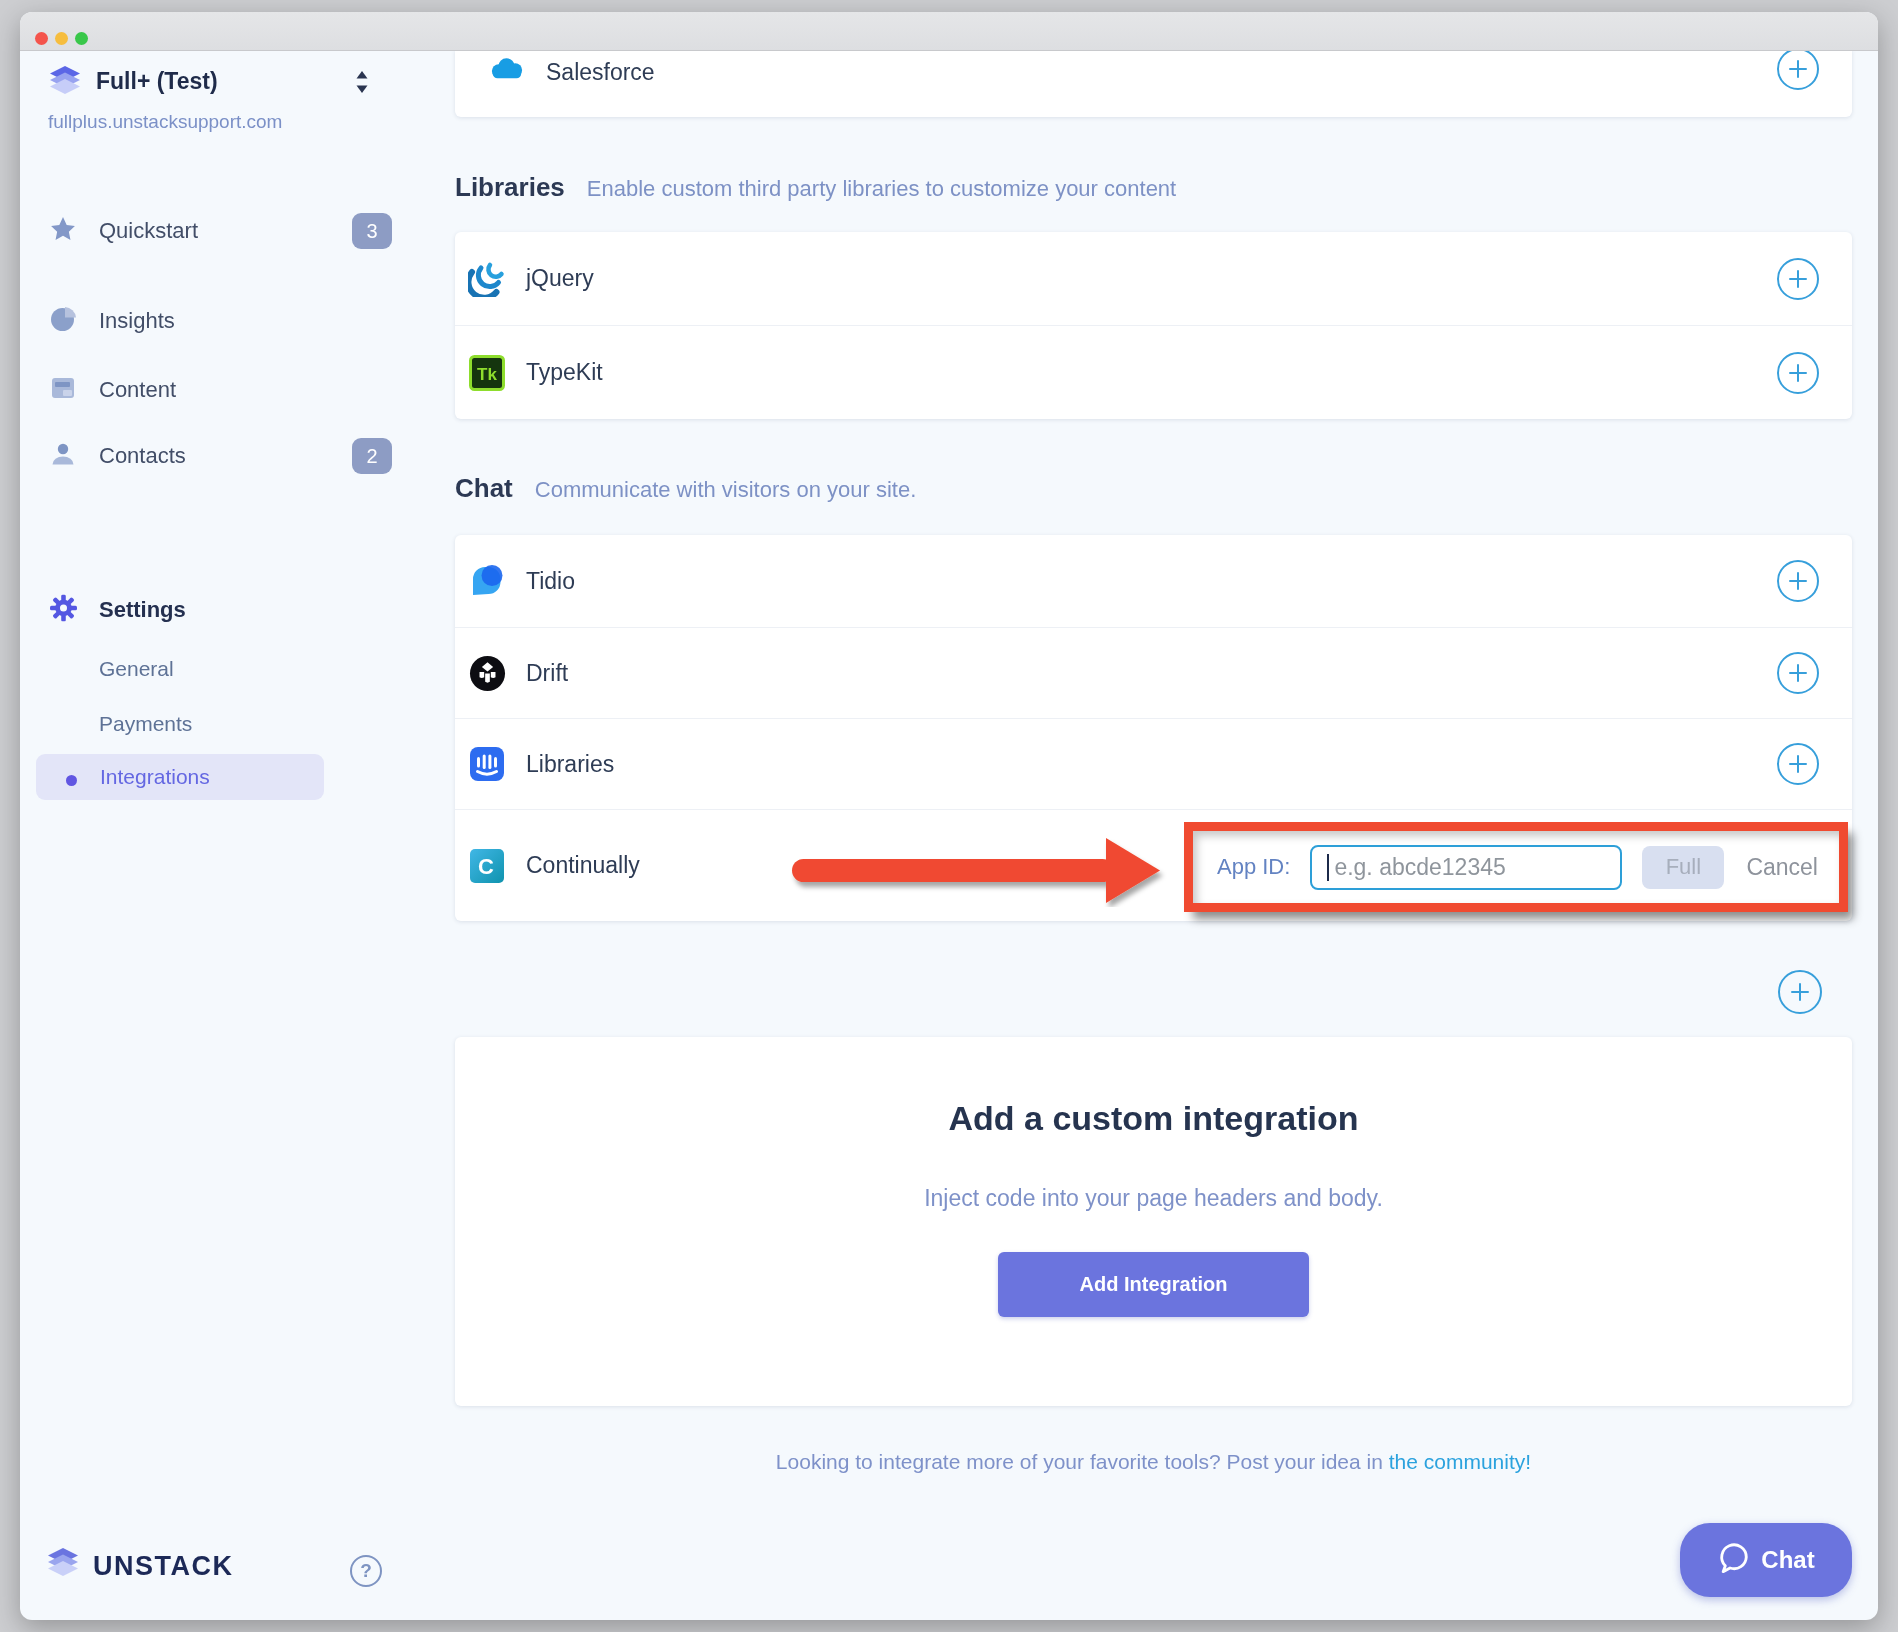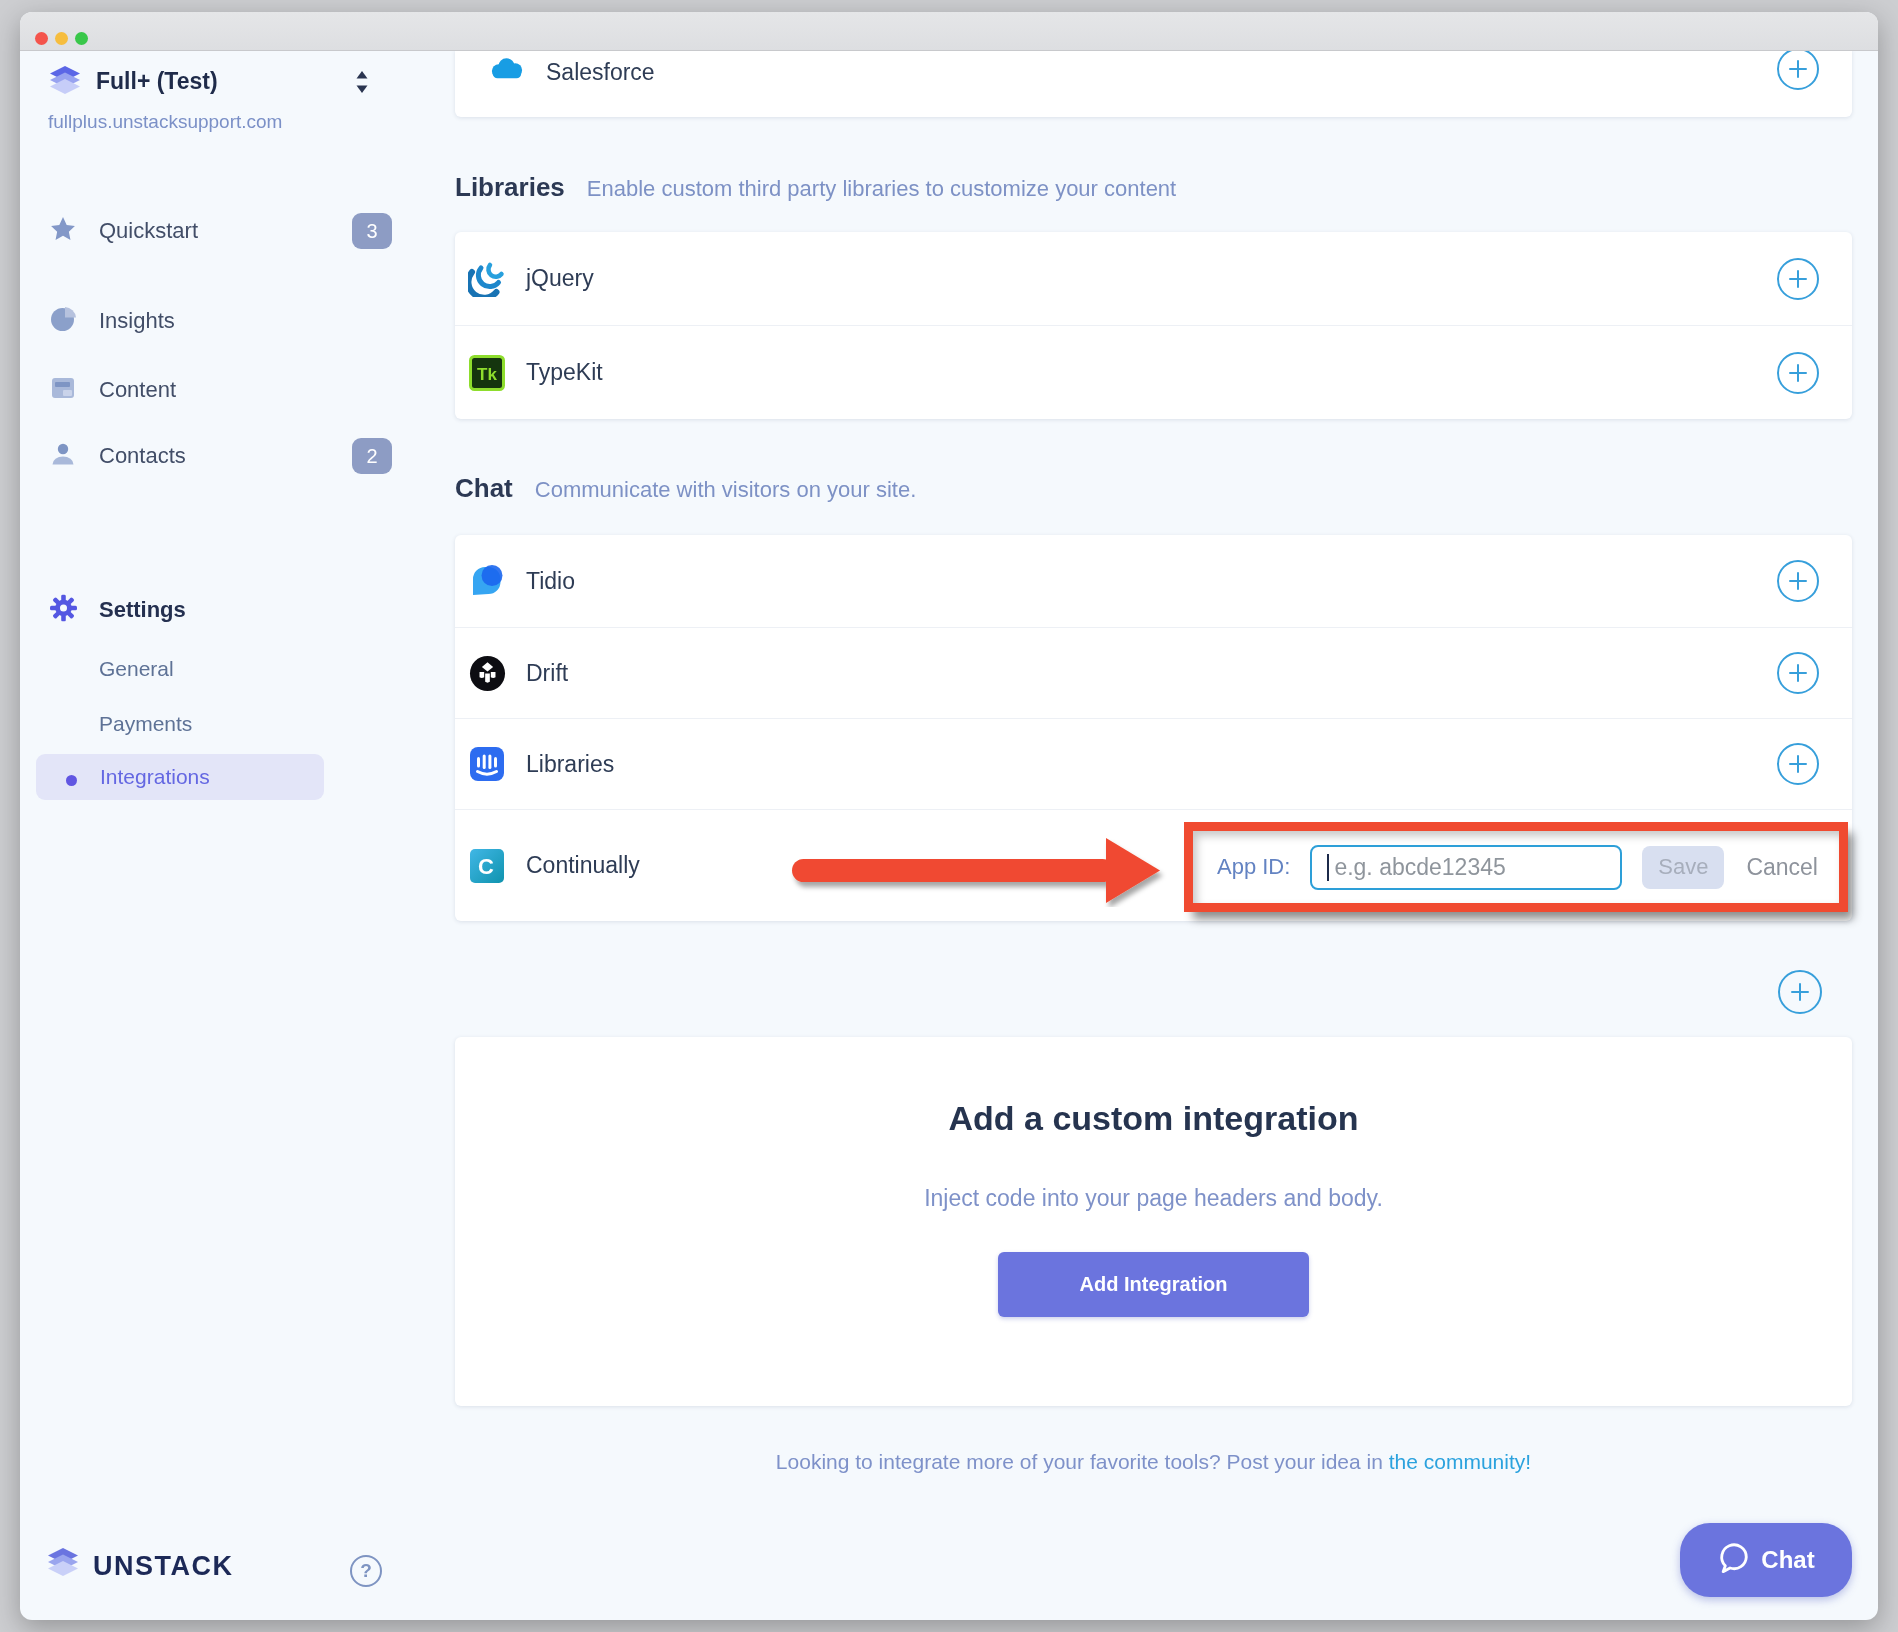--- a/index.html
+++ b/index.html
@@ -336,21 +336,21 @@
       </span>
       <span class="rlabel">Continually</span>
     </div>
 
     <div class="highlight-rect">
       <span class="appid-label">App ID:</span>
       <span class="appid-input">
         <input type="text" placeholder="e.g. abcde12345" style="">
         <span class="caret"></span>
       </span>
-      <button class="save-btn">Save</button>
+      <button class="save-btn">Full</button>
       <span class="cancel-btn">Cancel</span>
     </div>
   </div>
 
   <div class="arrow-anno">
     <svg width="382" height="72" viewBox="0 0 382 72">
       <g filter="url(#as)">
         <rect x="2" y="24" width="322" height="23" rx="11.5" fill="#f04a30"></rect>
         <polygon points="316,3 370,35.5 316,68" fill="#f04a30"></polygon>
       </g>

